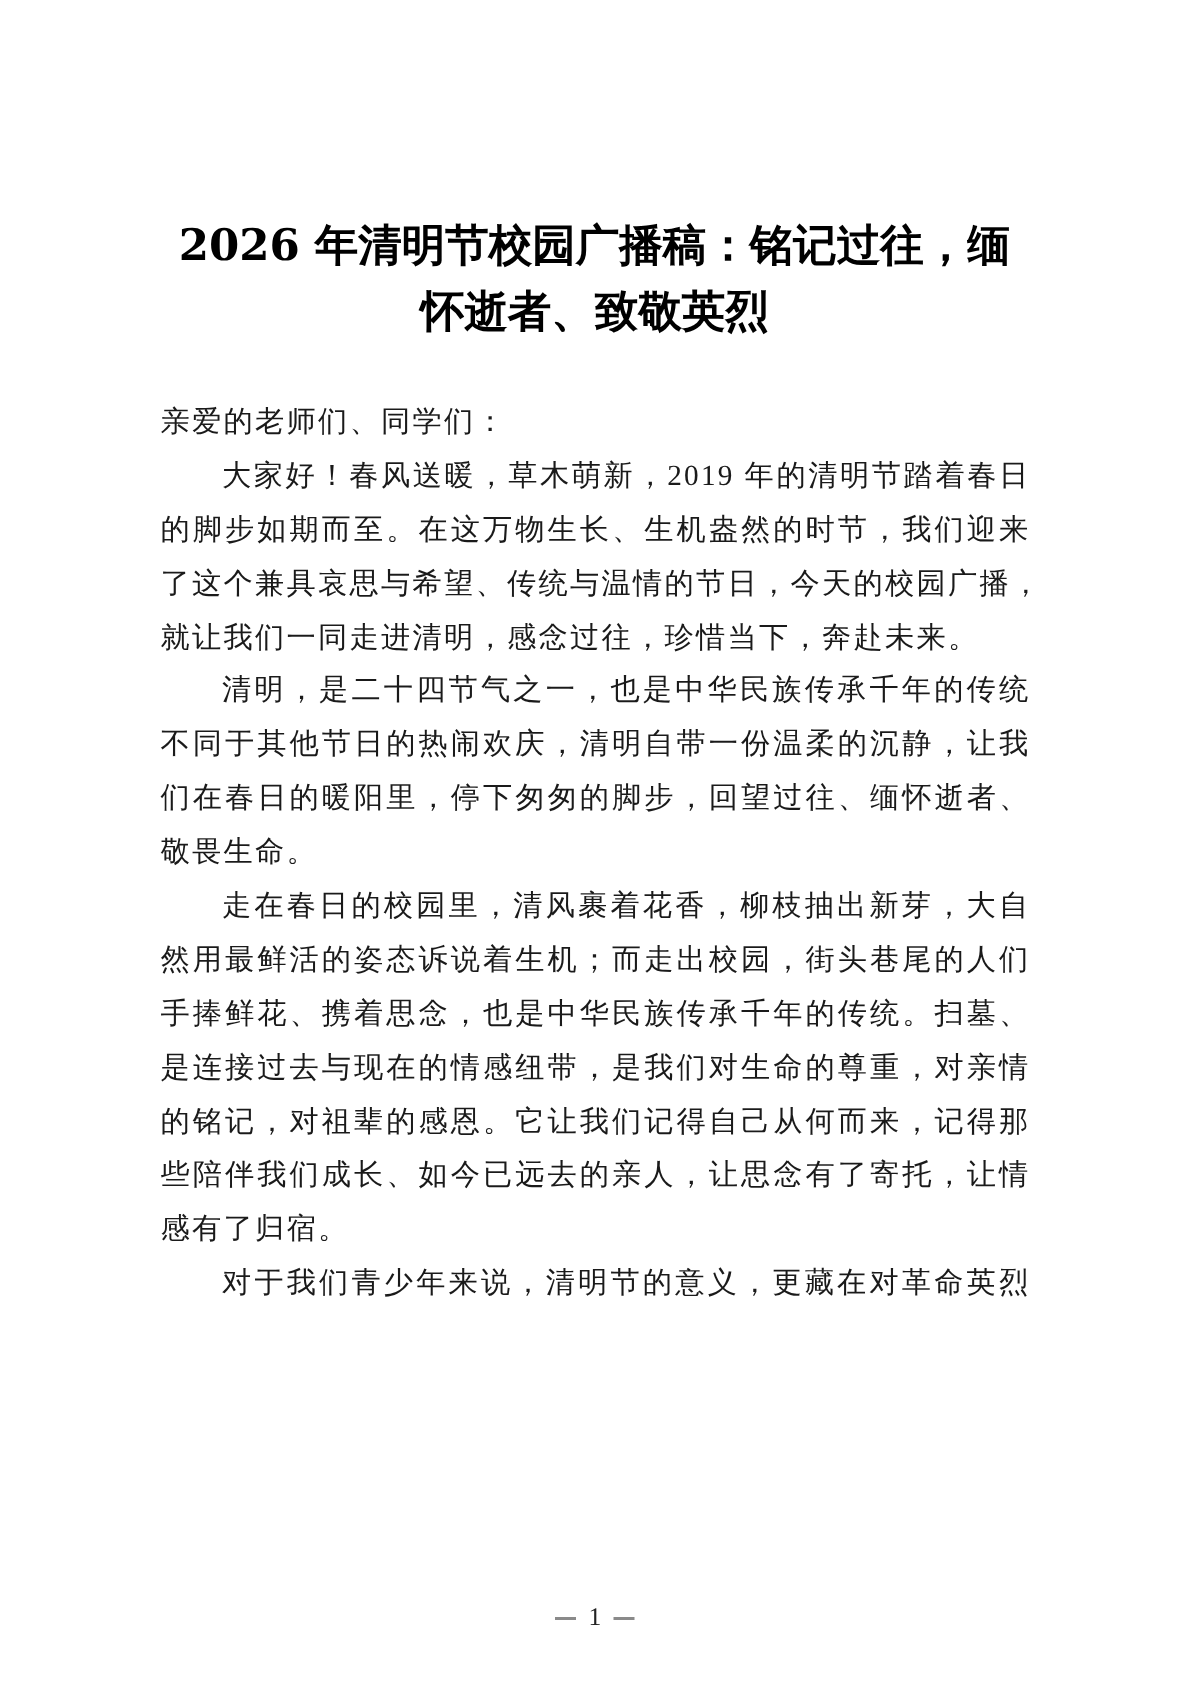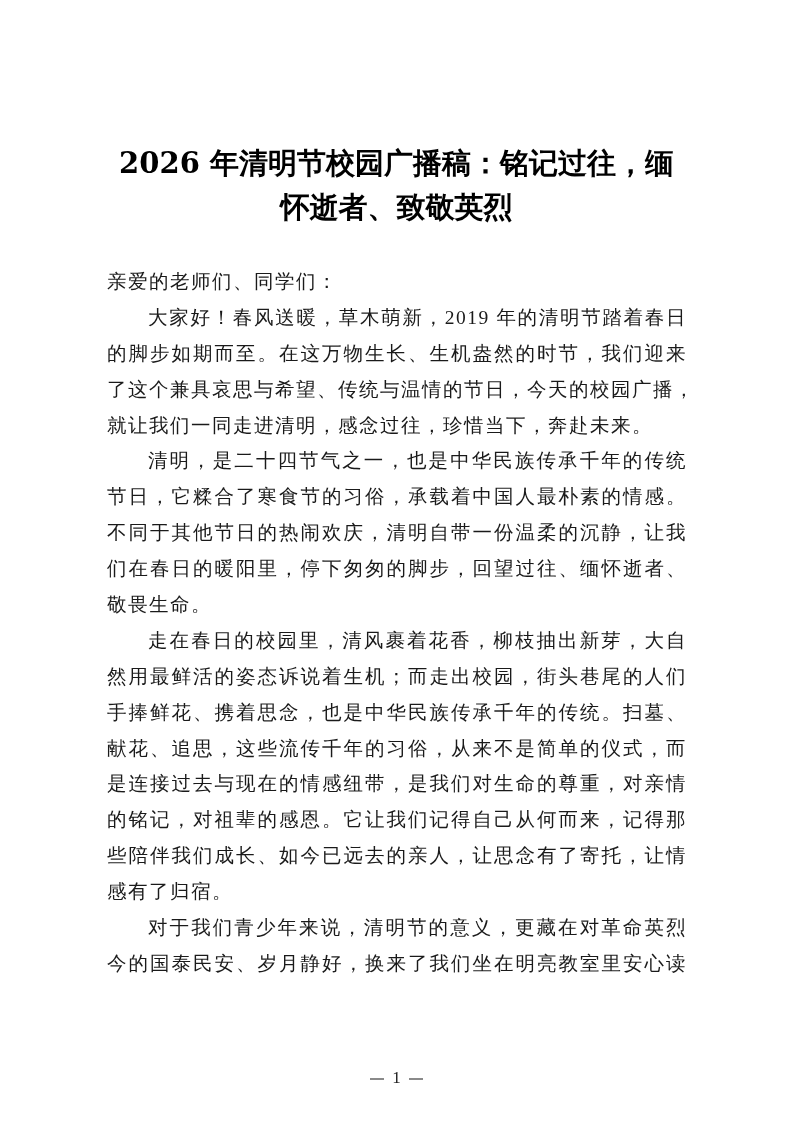--- a/index.html
+++ b/index.html
@@ -97,40 +97,37 @@
 
     <div>
       <span class="line indent">大家好！春风送暖，草木萌新，2019 年的清明节踏着春日</span>
       <span class="line">的脚步如期而至。在这万物生长、生机盎然的时节，我们迎来</span>
       <span class="line">了这个兼具哀思与希望、传统与温情的节日，今天的校园广播，</span>
       <span class="line last">就让我们一同走进清明，感念过往，珍惜当下，奔赴未来。</span>
     </div>
 
     <div>
       <span class="line indent">清明，是二十四节气之一，也是中华民族传承千年的传统</span>
-      <span class="line">节日，它糅合了寒食节的习俗，承载着中国人最朴素的情感。</span>
       <span class="line">不同于其他节日的热闹欢庆，清明自带一份温柔的沉静，让我</span>
       <span class="line">们在春日的暖阳里，停下匆匆的脚步，回望过往、缅怀逝者、</span>
       <span class="line last">敬畏生命。</span>
     </div>
 
     <div>
       <span class="line indent">走在春日的校园里，清风裹着花香，柳枝抽出新芽，大自</span>
       <span class="line">然用最鲜活的姿态诉说着生机；而走出校园，街头巷尾的人们</span>
       <span class="line">手捧鲜花、携着思念，也是中华民族传承千年的传统。扫墓、</span>
-      <span class="line">献花、追思，这些流传千年的习俗，从来不是简单的仪式，而</span>
       <span class="line">是连接过去与现在的情感纽带，是我们对生命的尊重，对亲情</span>
       <span class="line">的铭记，对祖辈的感恩。它让我们记得自己从何而来，记得那</span>
       <span class="line">些陪伴我们成长、如今已远去的亲人，让思念有了寄托，让情</span>
       <span class="line last">感有了归宿。</span>
     </div>
 
     <div>
       <span class="line indent">对于我们青少年来说，清明节的意义，更藏在对革命英烈</span>
-      <span class="line">今的国泰民安、岁月静好，换来了我们坐在明亮教室里安心读</span>
     </div>
   </div>
 
   <div class="footer">
     <span class="dash"></span><span>1</span><span class="dash"></span>
   </div>
 
 </div>
 
 </body></html>

